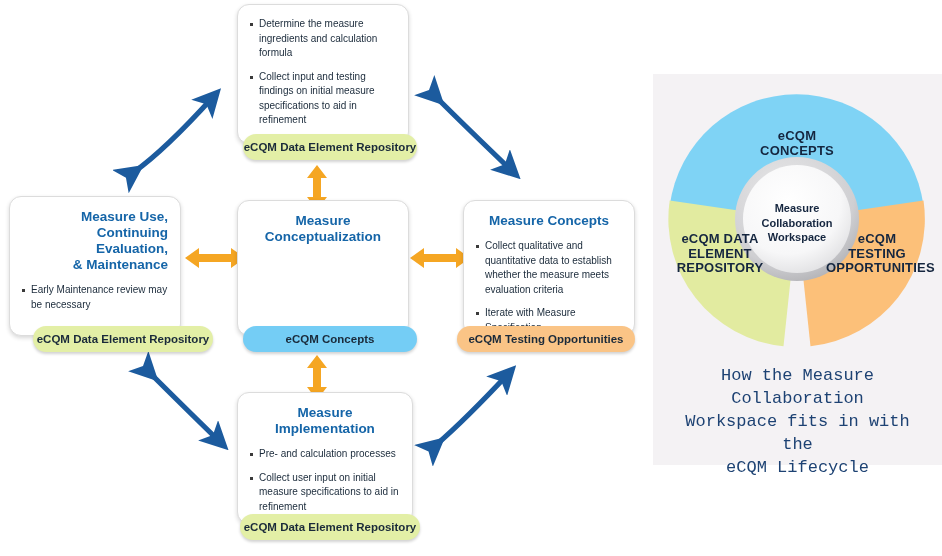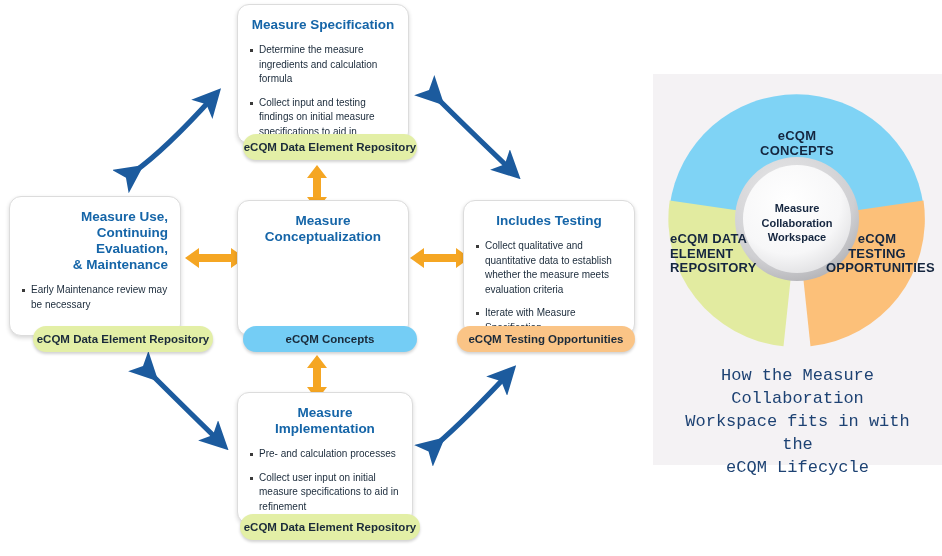--- a/index.html
+++ b/index.html
@@ -205,21 +205,20 @@
 
   <svg class="arrow-svg" style="left:305px; top:165px; width:24px; height:45px;" viewBox="0 0 24 45">
     <path d="M12,0 L22,13 L16,13 L16,32 L22,32 L12,45 L2,32 L8,32 L8,13 L2,13 Z" fill="#f5a623"></path>
   </svg>
 
   <svg class="arrow-svg" style="left:305px; top:355px; width:24px; height:45px;" viewBox="0 0 24 45">
     <path d="M12,0 L22,13 L16,13 L16,32 L22,32 L12,45 L2,32 L8,32 L8,13 L2,13 Z" fill="#f5a623"></path>
   </svg>
 
   <div class="node" style="left:237px; top:4px; width:172px; height:140px;">
-    <div class="node-title">Measure Specification</div>
     <ul class="bullets">
       <li>Determine the measure ingredients and calculation formula</li>
       <li>Collect input and testing findings on initial measure specifications to aid in refinement</li>
     </ul>
   </div>
   <div class="tag tag-green" style="left:243px; top:134px; width:174px;">eCQM Data Element Repository</div>
 
   <div class="node" style="left:9px; top:196px; width:172px; height:140px;">
     <div class="node-title" style="white-space:pre-line;text-align:right;">Measure Use,
 Continuing Evaluation,
@@ -230,21 +229,21 @@
   </div>
   <div class="tag tag-green" style="left:33px; top:326px; width:180px;">eCQM Data Element Repository</div>
 
   <div class="node" style="left:237px; top:200px; width:172px; height:136px;">
     <div class="node-title" style="white-space:pre-line;">Measure
 Conceptualization</div>
   </div>
   <div class="tag tag-blue" style="left:243px; top:326px; width:174px;">eCQM Concepts</div>
 
   <div class="node" style="left:463px; top:200px; width:172px; height:136px;">
-    <div class="node-title">Includes Testing</div>
+    <div class="node-title">Measure Concepts</div>
     <ul class="bullets">
       <li>Collect qualitative and quantitative data to establish whether the measure meets evaluation criteria</li>
       <li>Iterate with Measure Specification</li>
     </ul>
   </div>
   <div class="tag tag-orange" style="left:457px; top:326px; width:178px;">eCQM Testing Opportunities</div>
 
   <div class="node" style="left:237px; top:392px; width:176px; height:132px;">
     <div class="node-title" style="white-space:pre-line;">Measure
 Implementation</div>
@@ -309,21 +308,21 @@
 Collaboration
 Workspace</div>
 
       <div class="wedge-label" style="left:78px; top:43px; width:110px;">eCQM
 CONCEPTS</div>
 
       <div class="wedge-label" style="left:162px; top:146px; width:102px; text-align:center;">eCQM
 TESTING
 OPPORTUNITIES</div>
 
-      <div class="wedge-label" style="left:6px; top:146px; width:100px; text-align:left;">eCQM DATA
+      <div class="wedge-label" style="left:6px; top:146px; width:100px; text-align:center;">eCQM DATA
 ELEMENT
 REPOSITORY</div>
     </div>
 
     <div id="panel-caption">How the Measure Collaboration
 Workspace fits in with the
 eCQM Lifecycle</div>
   </div>
 
 </div>

